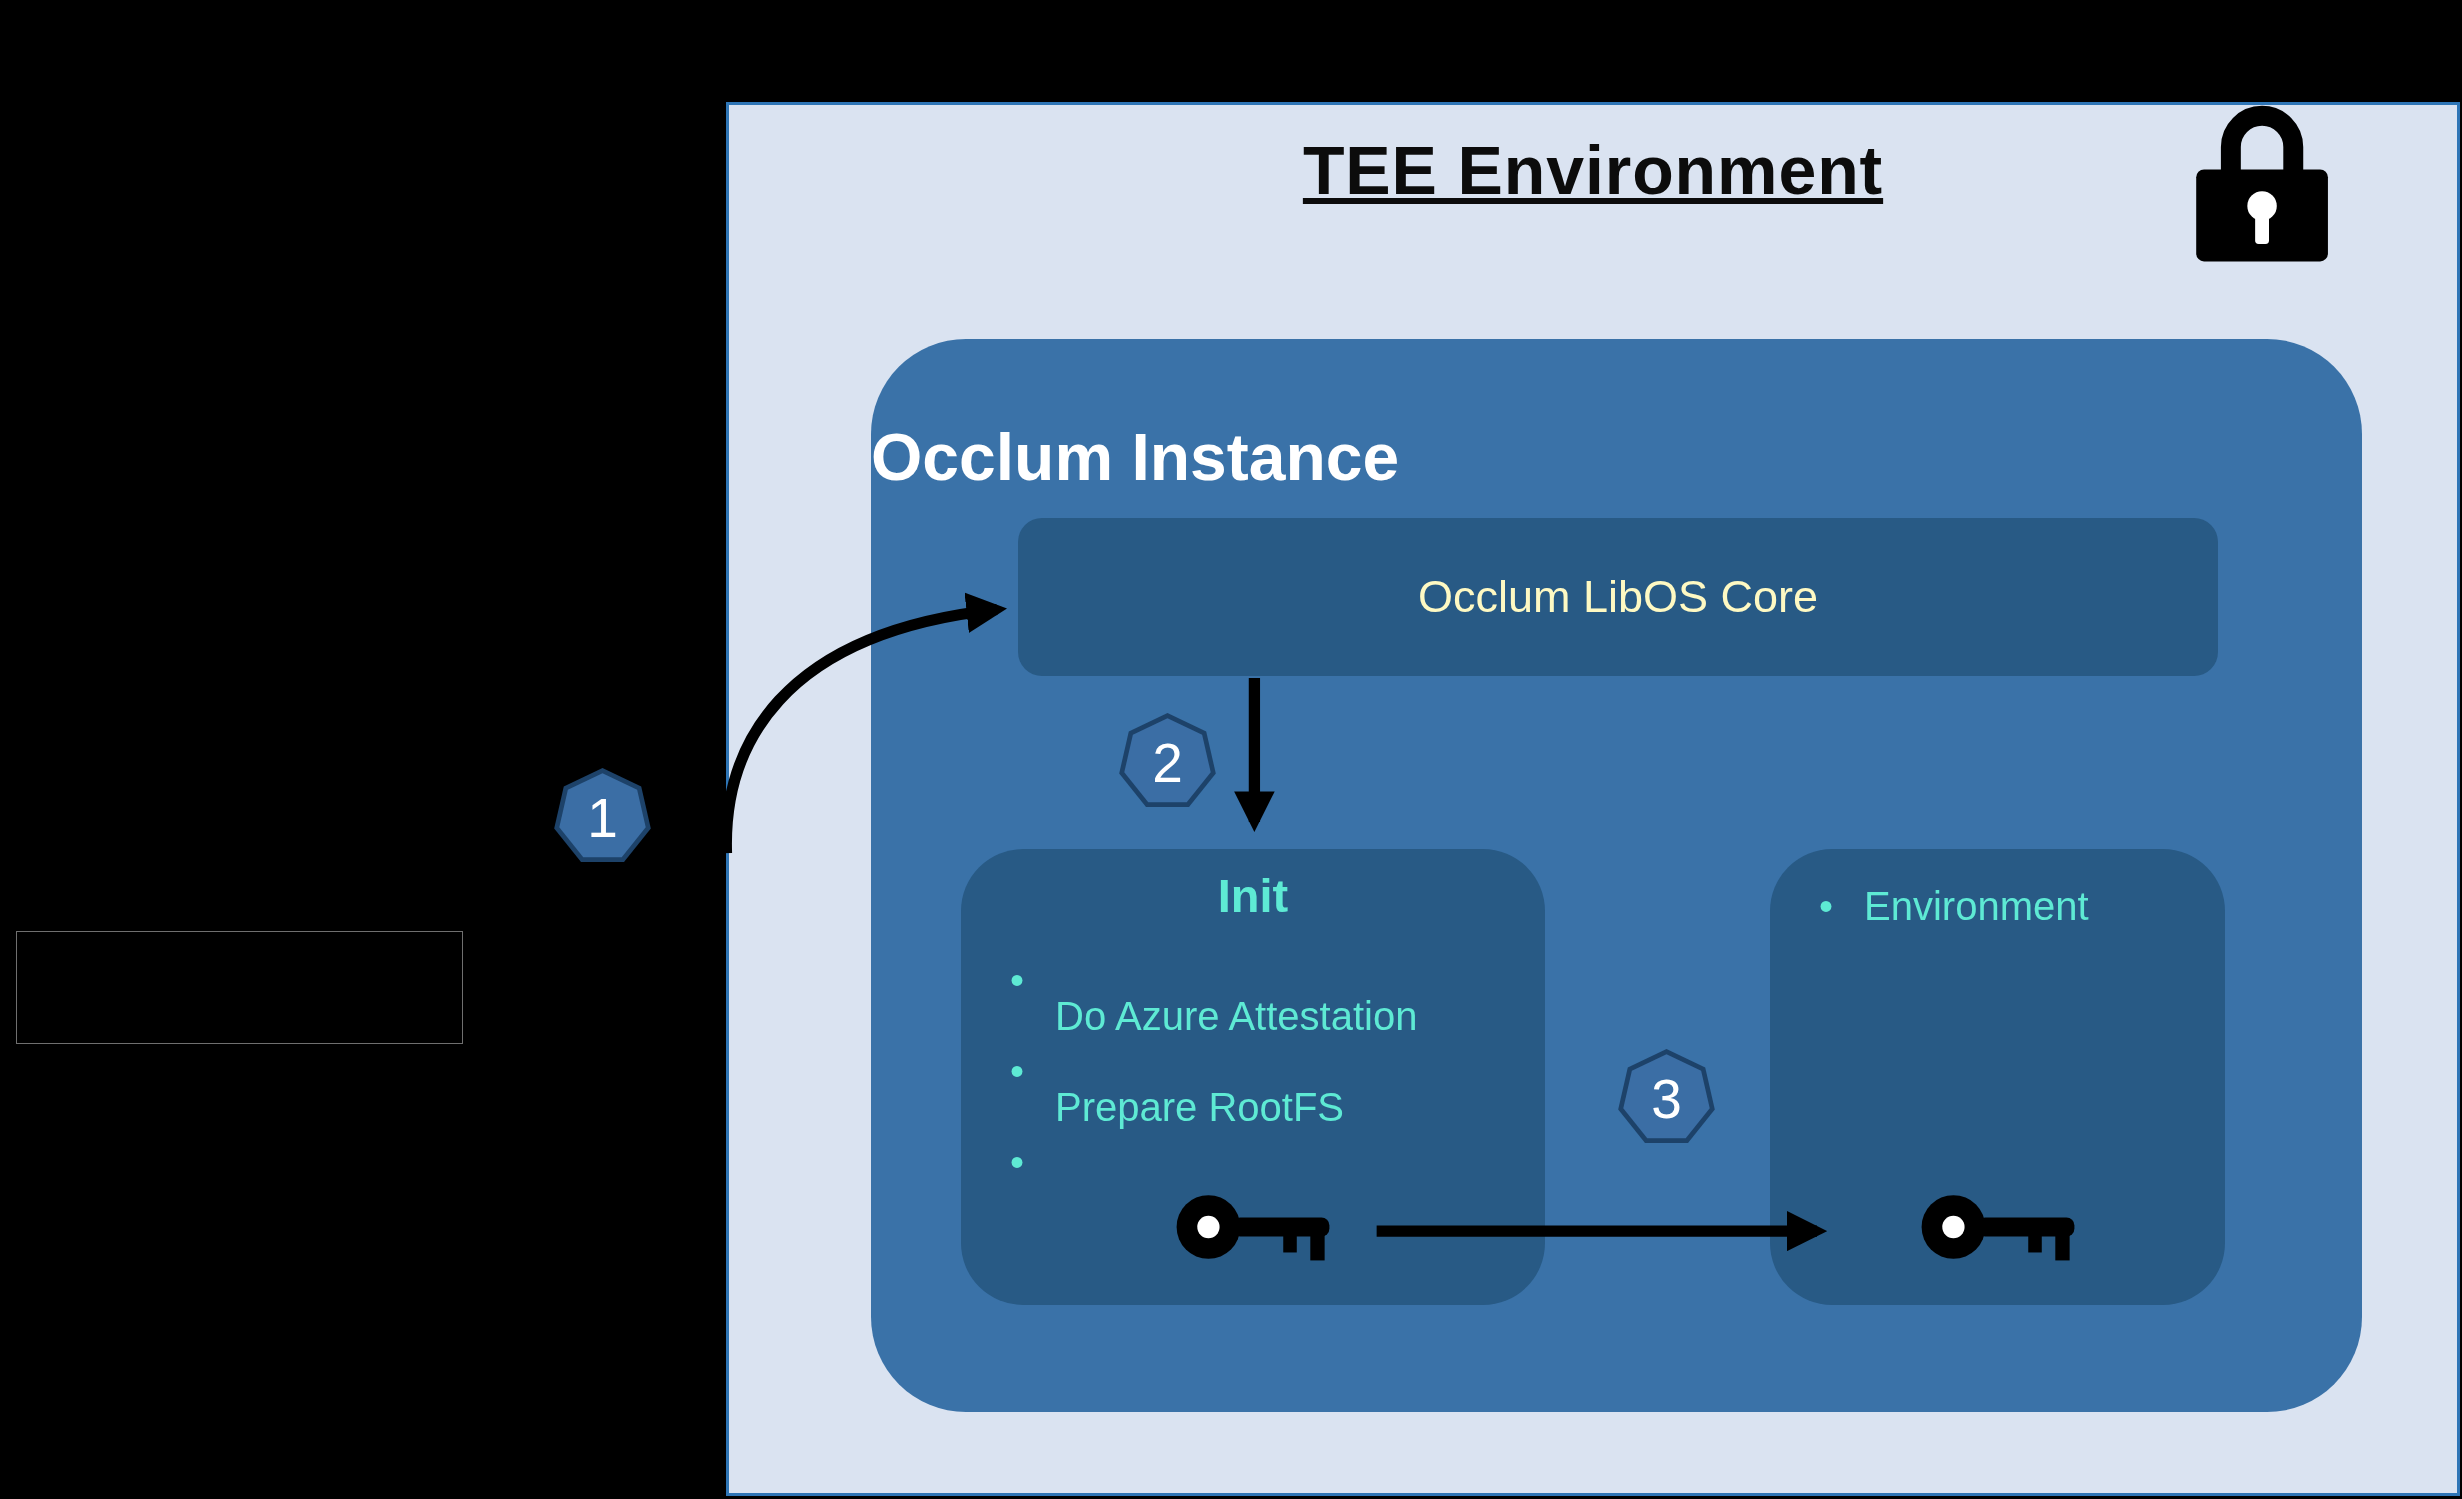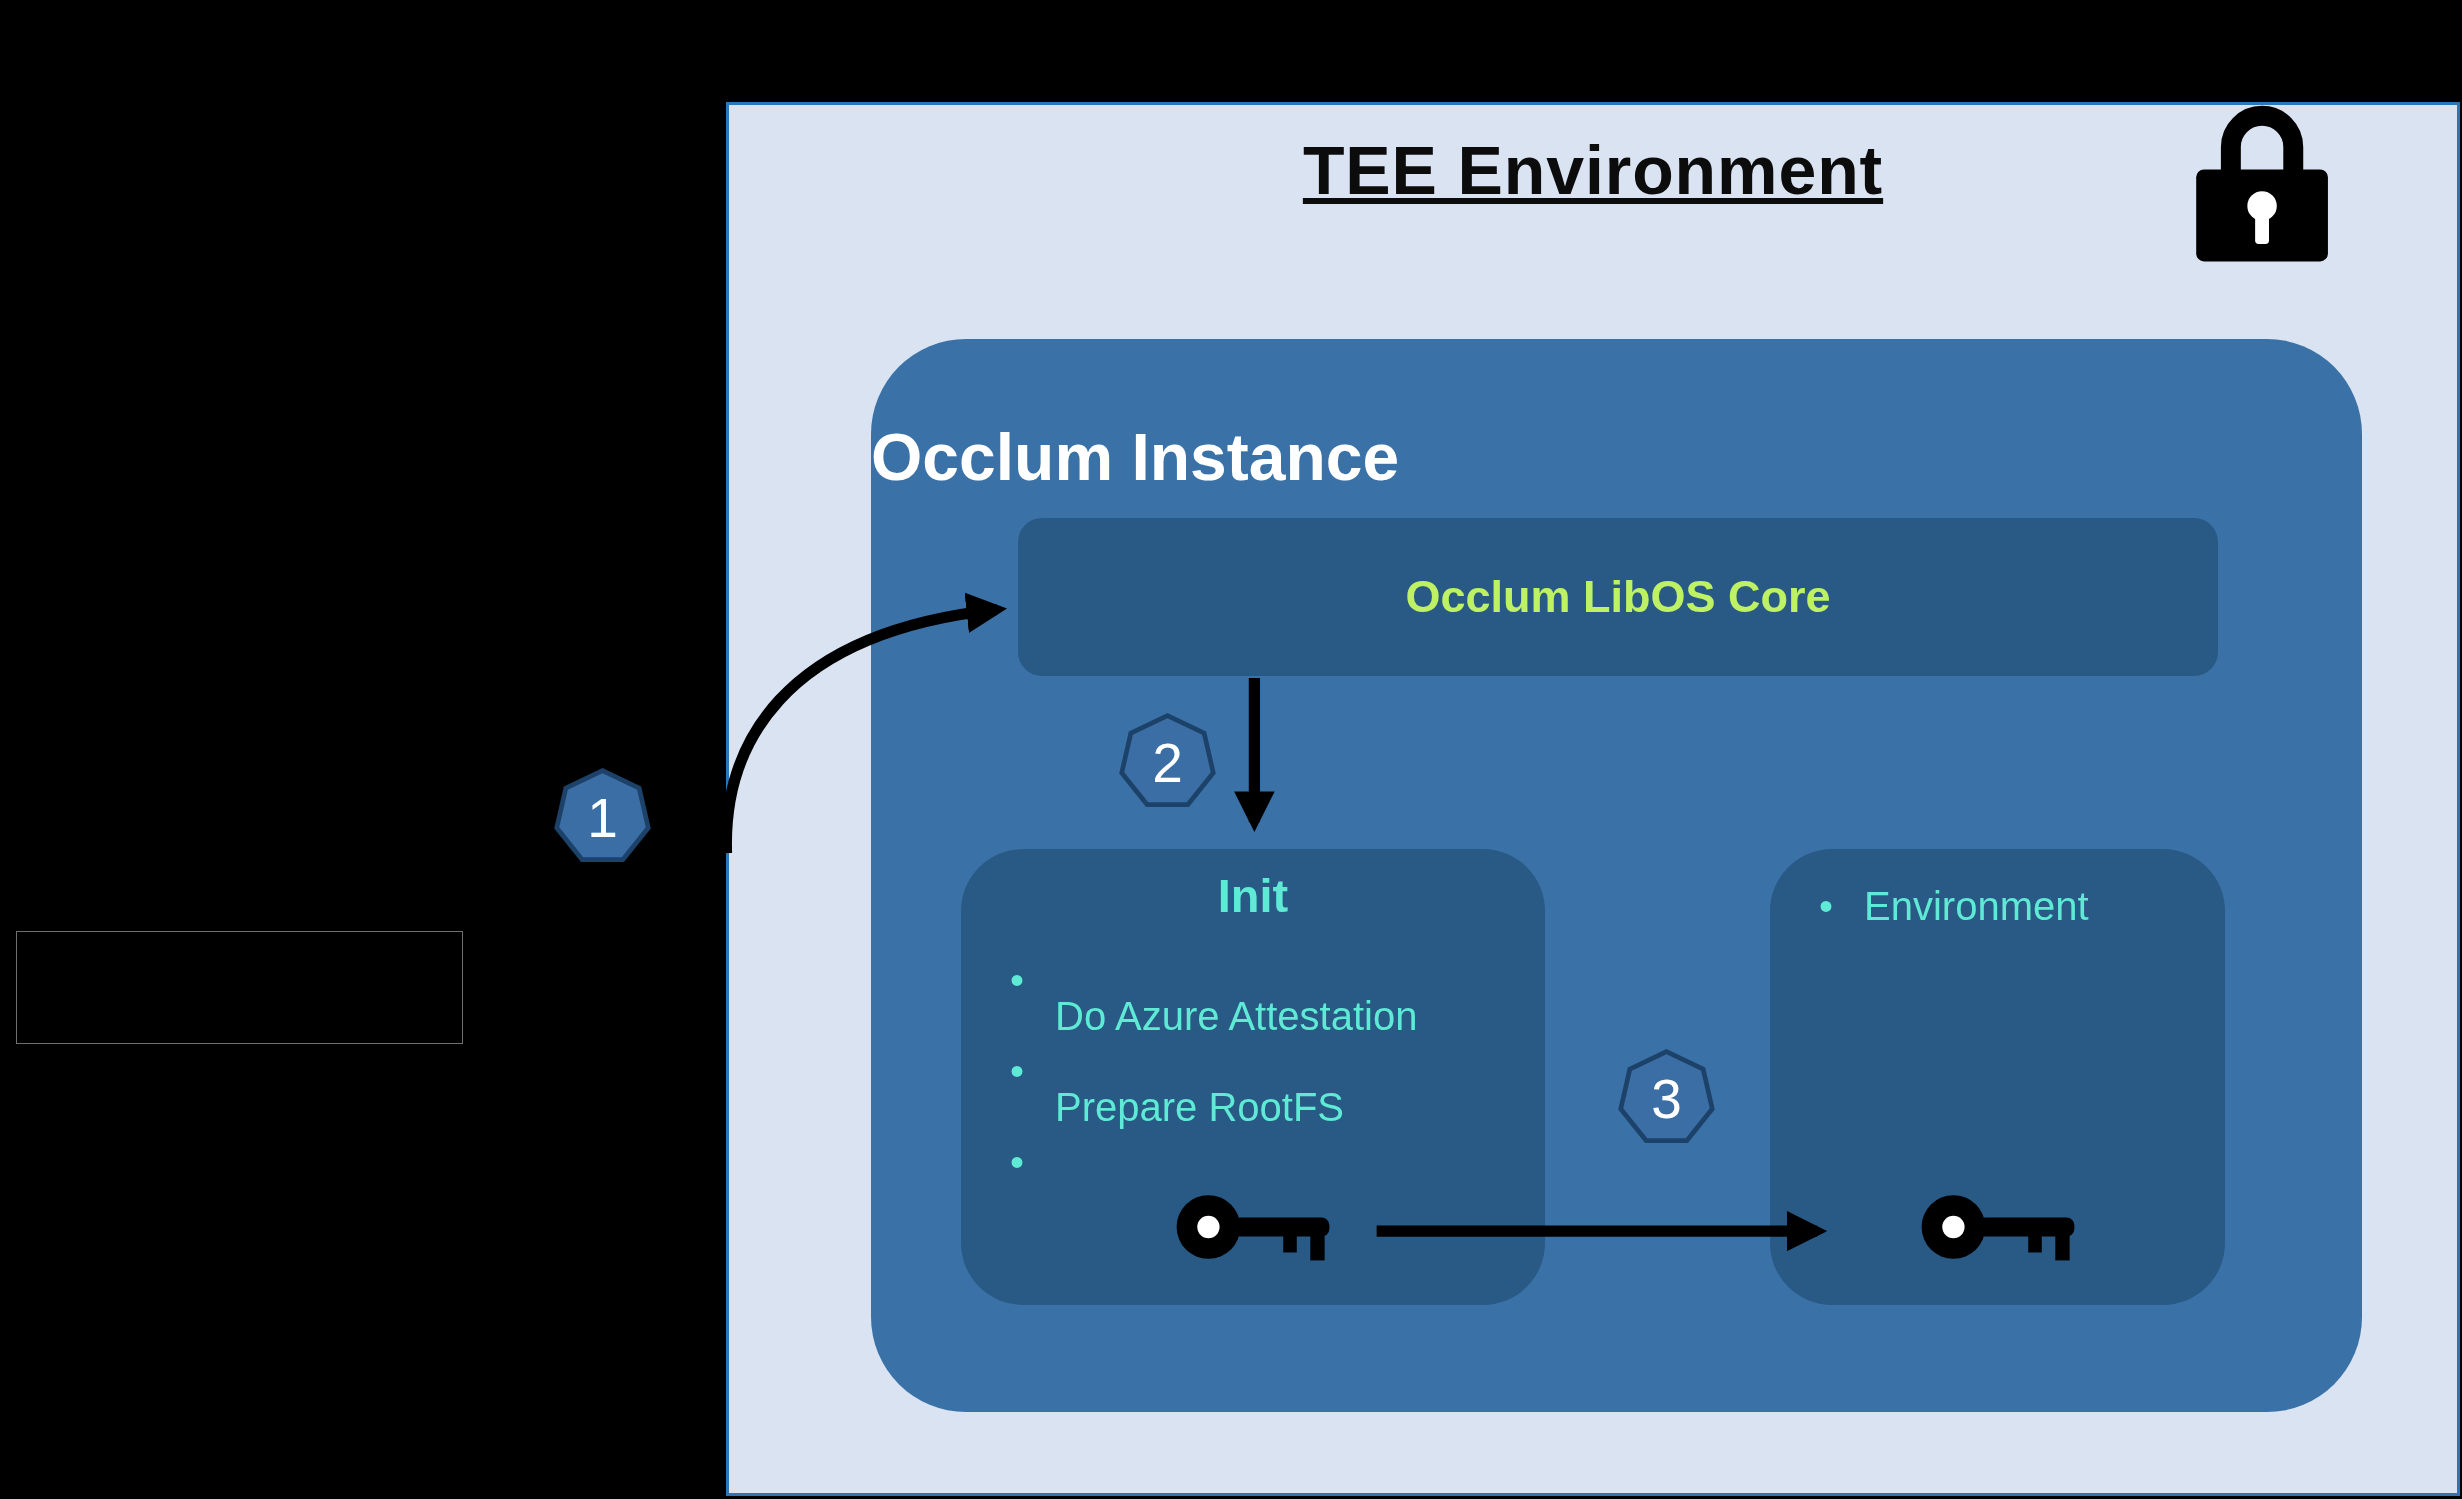--- a/index.html
+++ b/index.html
@@ -32,21 +32,21 @@
   }
   .occlum-title {
     position:absolute; left:0; top:80px; width:100%; text-align:left;
     font-size:66px; font-weight:bold; color:#ffffff;
   }
   .libos-box {
     position:absolute; left:147px; top:179px; width:1200px; height:158px;
     background:#285a85; border-radius:24px;
     display:flex; align-items:center; justify-content:center;
   }
-  .libos-label { font-size:45px; font-weight:bold; color:#bef264; }
+  .libos-label { font-size:45px; font-weight:normal; color:#fef9c3; }
 
   .inner-box {
     position:absolute; top:510px; height:456px; background:#285a85;
     border-radius:62px; color:#5eead4; box-sizing:border-box;
   }
   .init-box   { left:90px;  width:584px; }
   .rootfs-box { left:899px; width:455px; }
 
   .inner-title { text-align:center; padding-top:19px; font-size:47px; font-weight:bold; }
 

